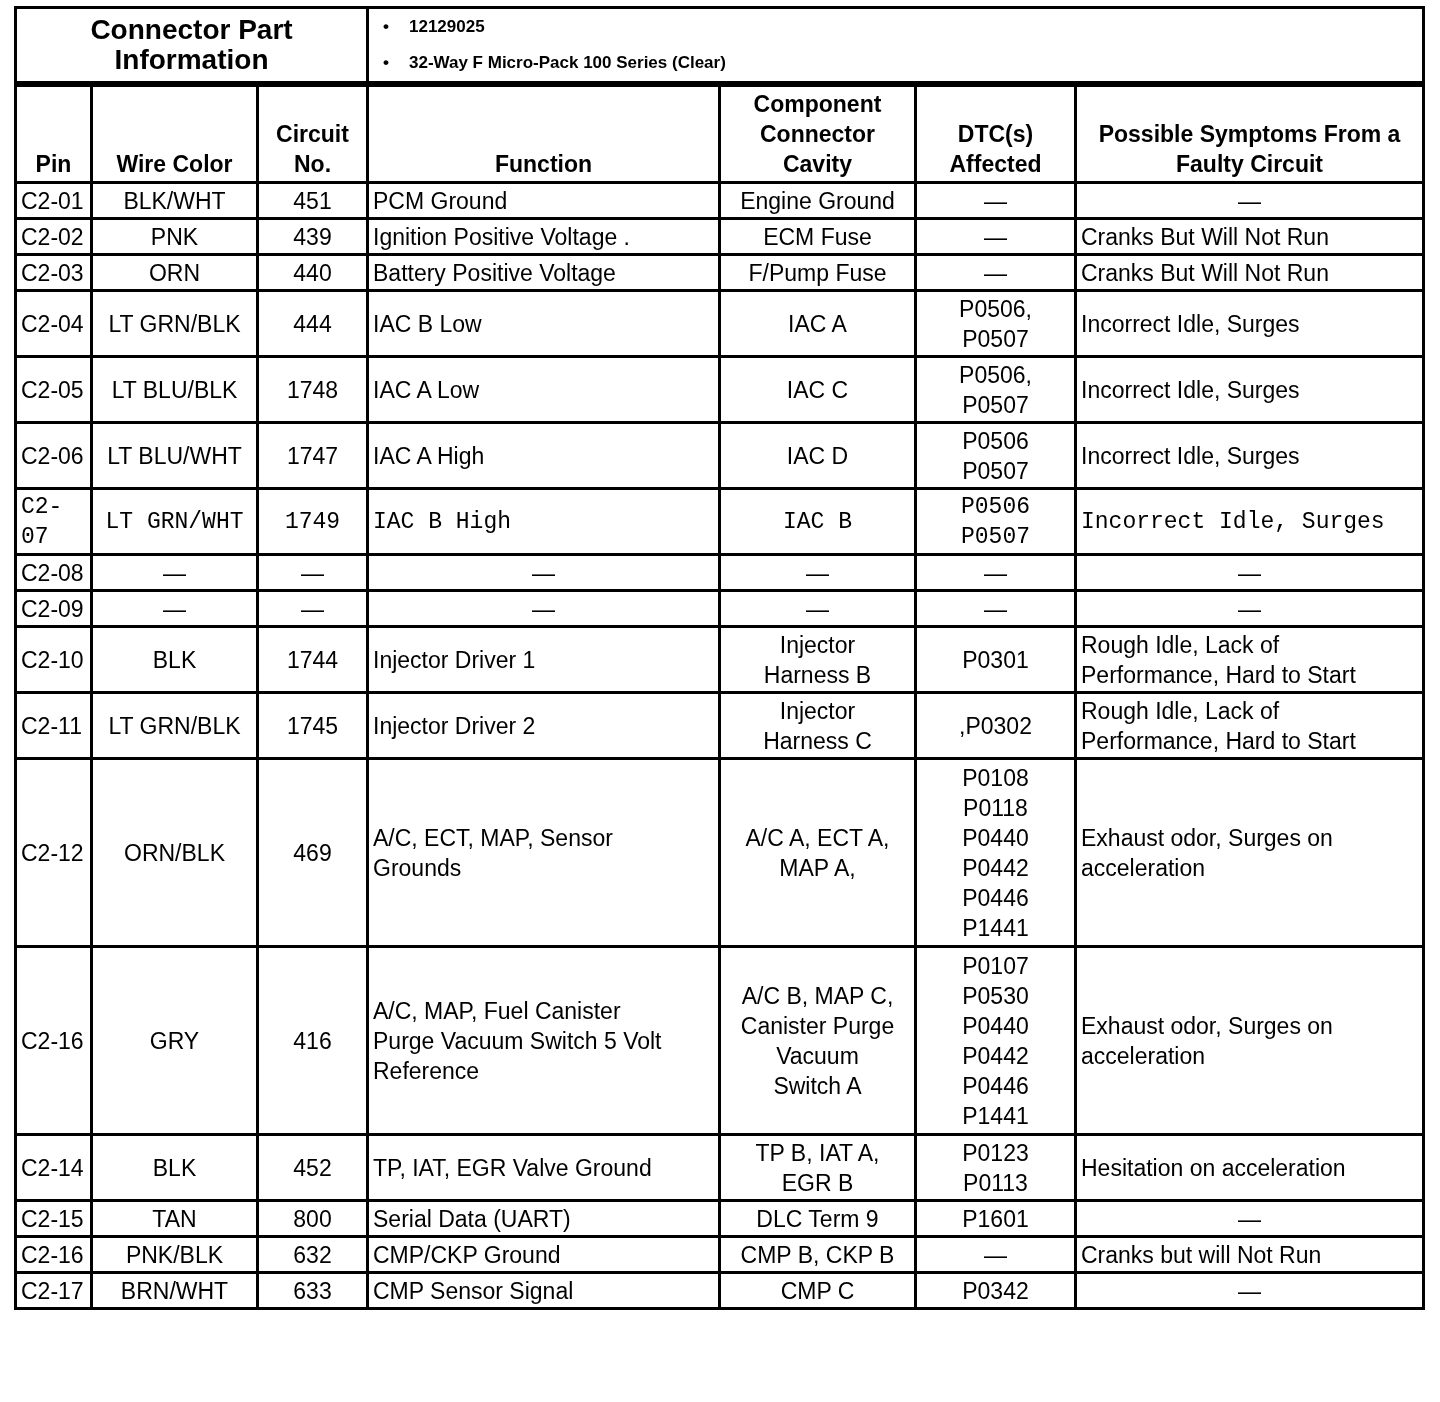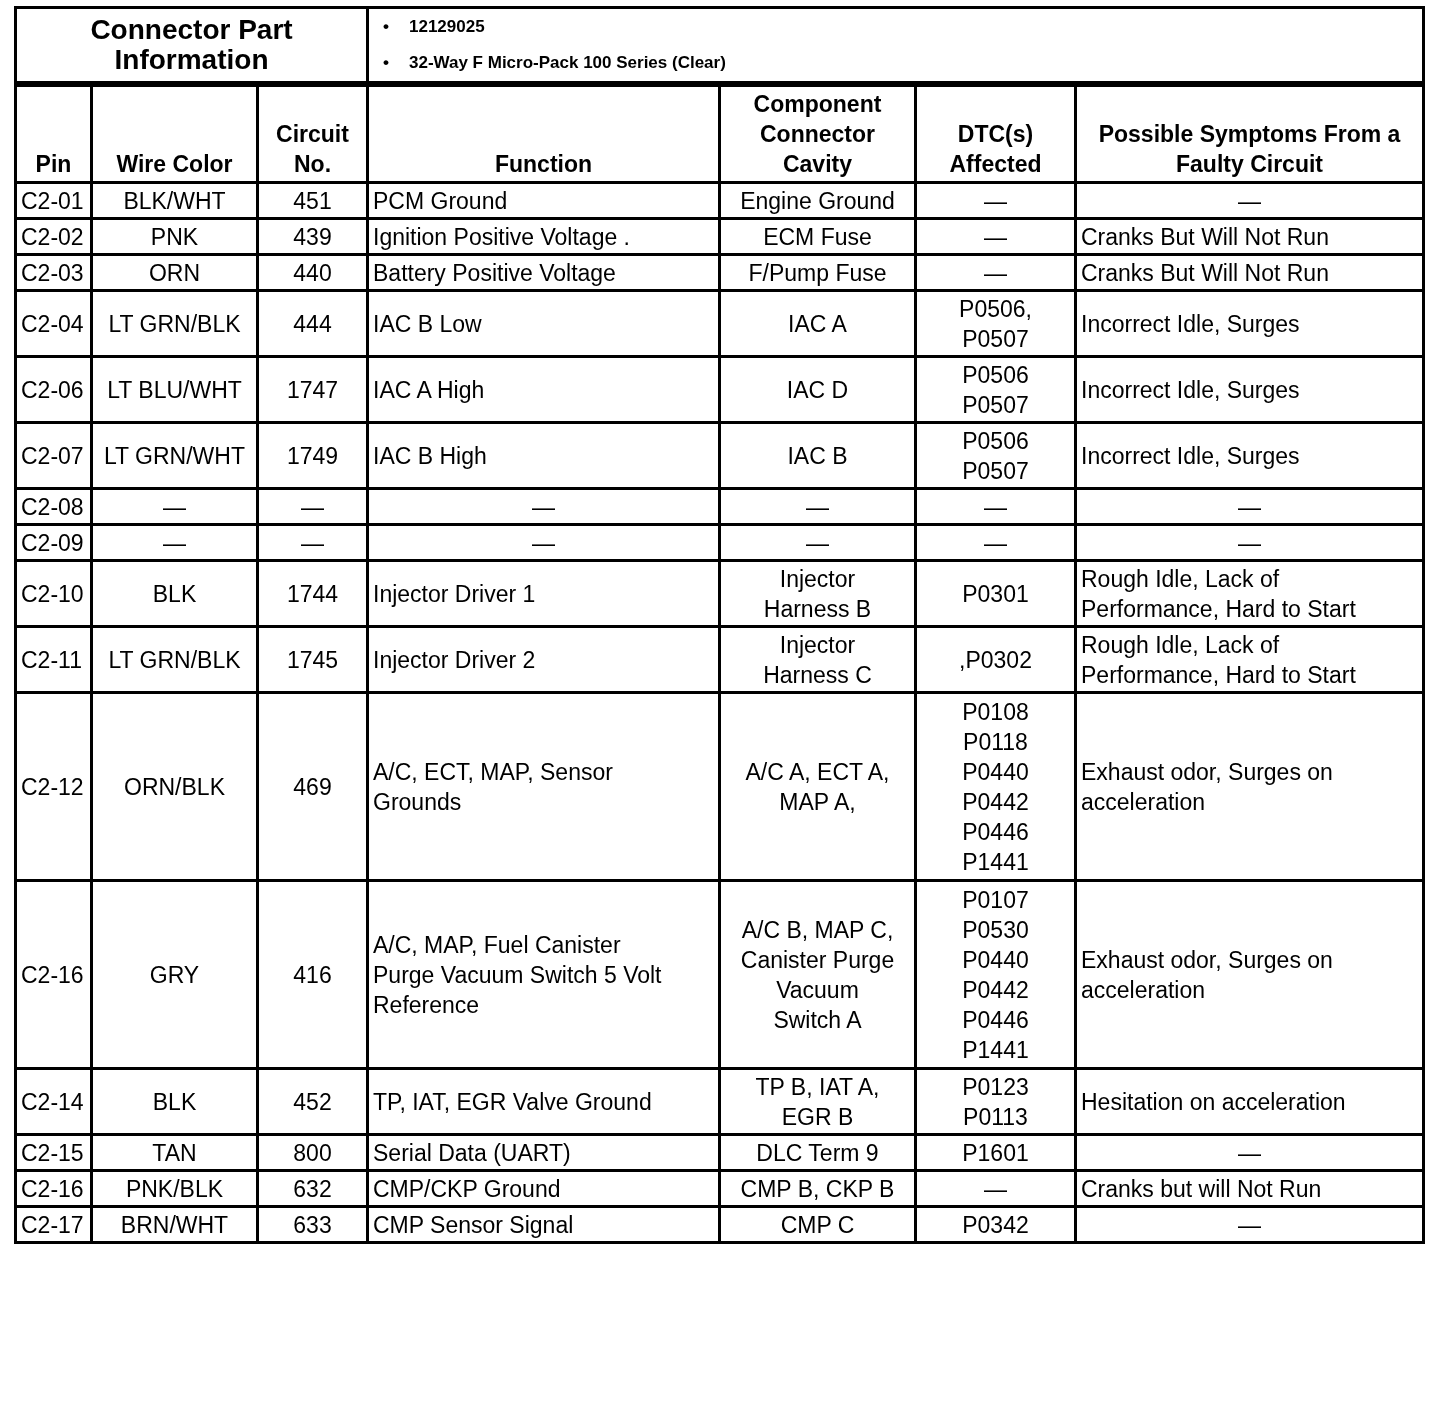--- a/index.html
+++ b/index.html
@@ -97,30 +97,40 @@
           <td class="l ml">C2-04</td>
           <td class="c ml">LT GRN/BLK</td>
           <td class="c ml">444</td>
           <td class="l ml">IAC B Low</td>
           <td class="c ml">IAC A</td>
           <td class="c ml">P0506,
 P0507</td>
           <td class="l ml">Incorrect Idle, Surges</td>
         </tr>
         <tr style="height: 66px;">
+          <td class="l ml">C2-05</td>
+          <td class="c ml">LT BLU/BLK</td>
+          <td class="c ml">1748</td>
+          <td class="l ml">IAC A Low</td>
+          <td class="c ml">IAC C</td>
+          <td class="c ml">P0506,
+P0507</td>
+          <td class="l ml">Incorrect Idle, Surges</td>
+        </tr>
+        <tr style="height: 66px;">
           <td class="l ml">C2-06</td>
           <td class="c ml">LT BLU/WHT</td>
           <td class="c ml">1747</td>
           <td class="l ml">IAC A High</td>
           <td class="c ml">IAC D</td>
           <td class="c ml">P0506
 P0507</td>
           <td class="l ml">Incorrect Idle, Surges</td>
         </tr>
-        <tr style="height: 66px;">
+        <tr style="height: 66px; font-family: Liberation Mono, monospace;">
           <td class="l ml">C2-07</td>
           <td class="c ml">LT GRN/WHT</td>
           <td class="c ml">1749</td>
           <td class="l ml">IAC B High</td>
           <td class="c ml">IAC B</td>
           <td class="c ml">P0506
 P0507</td>
           <td class="l ml">Incorrect Idle, Surges</td>
         </tr>
         <tr style="height: 36px;">

